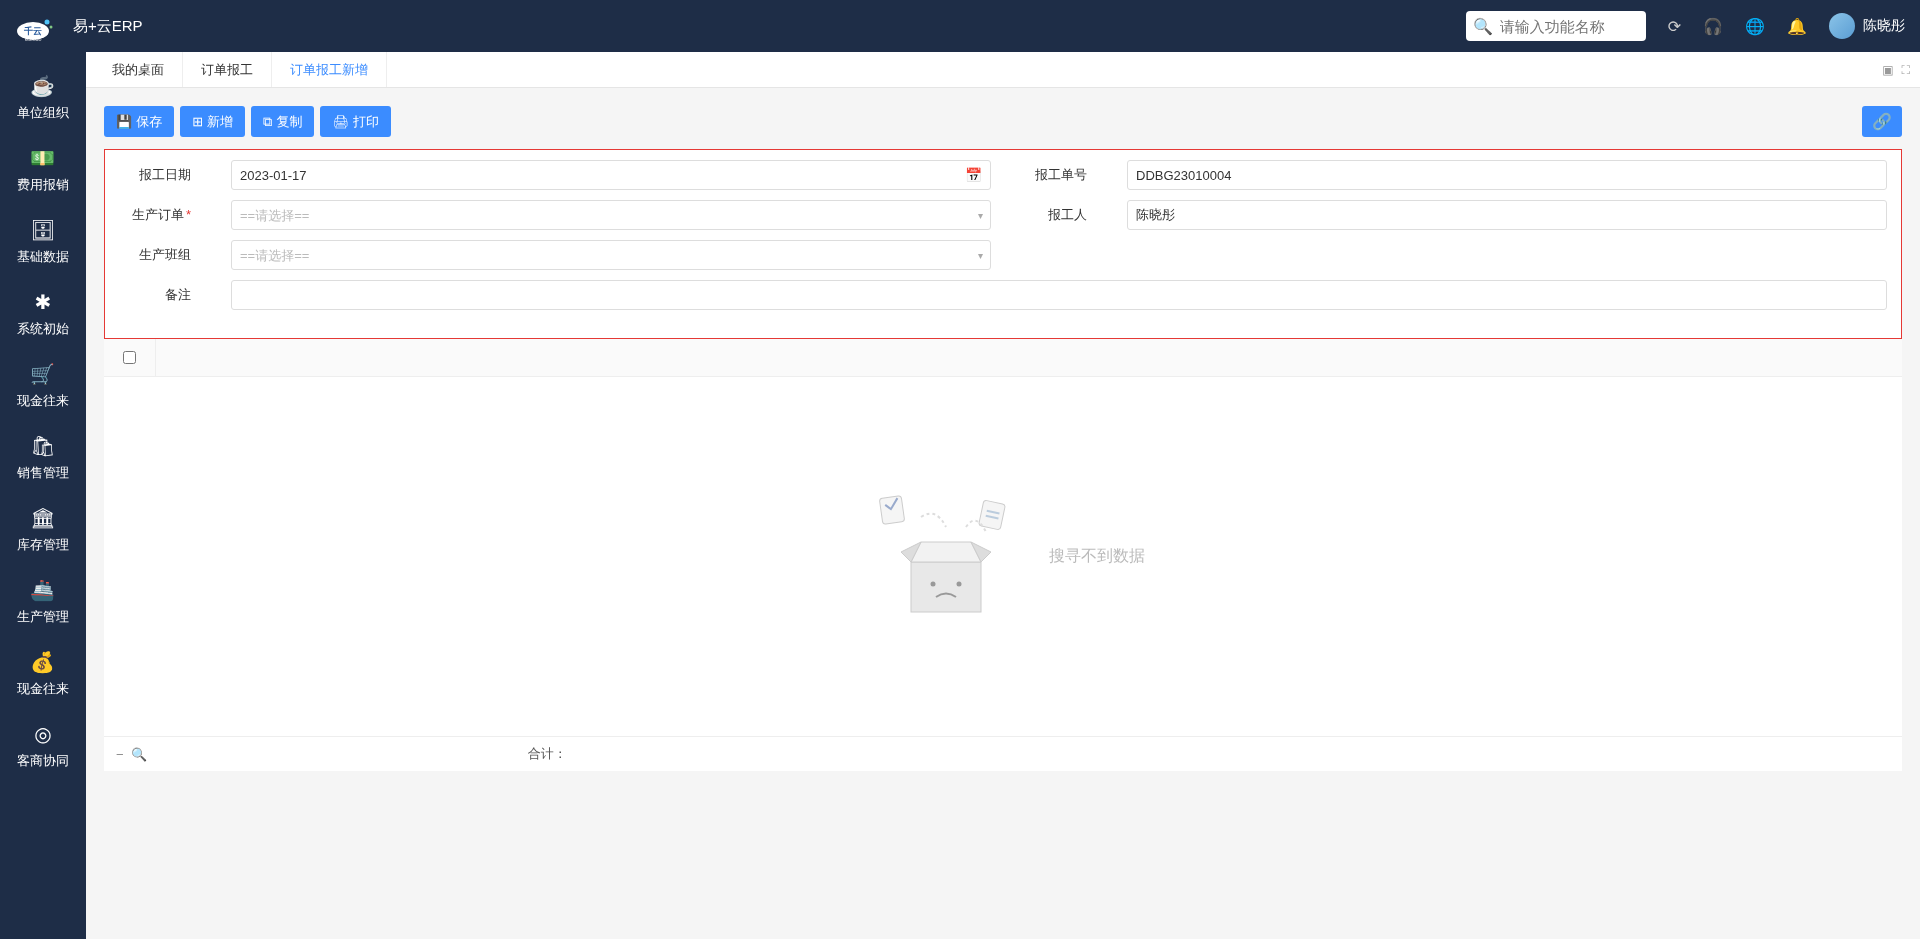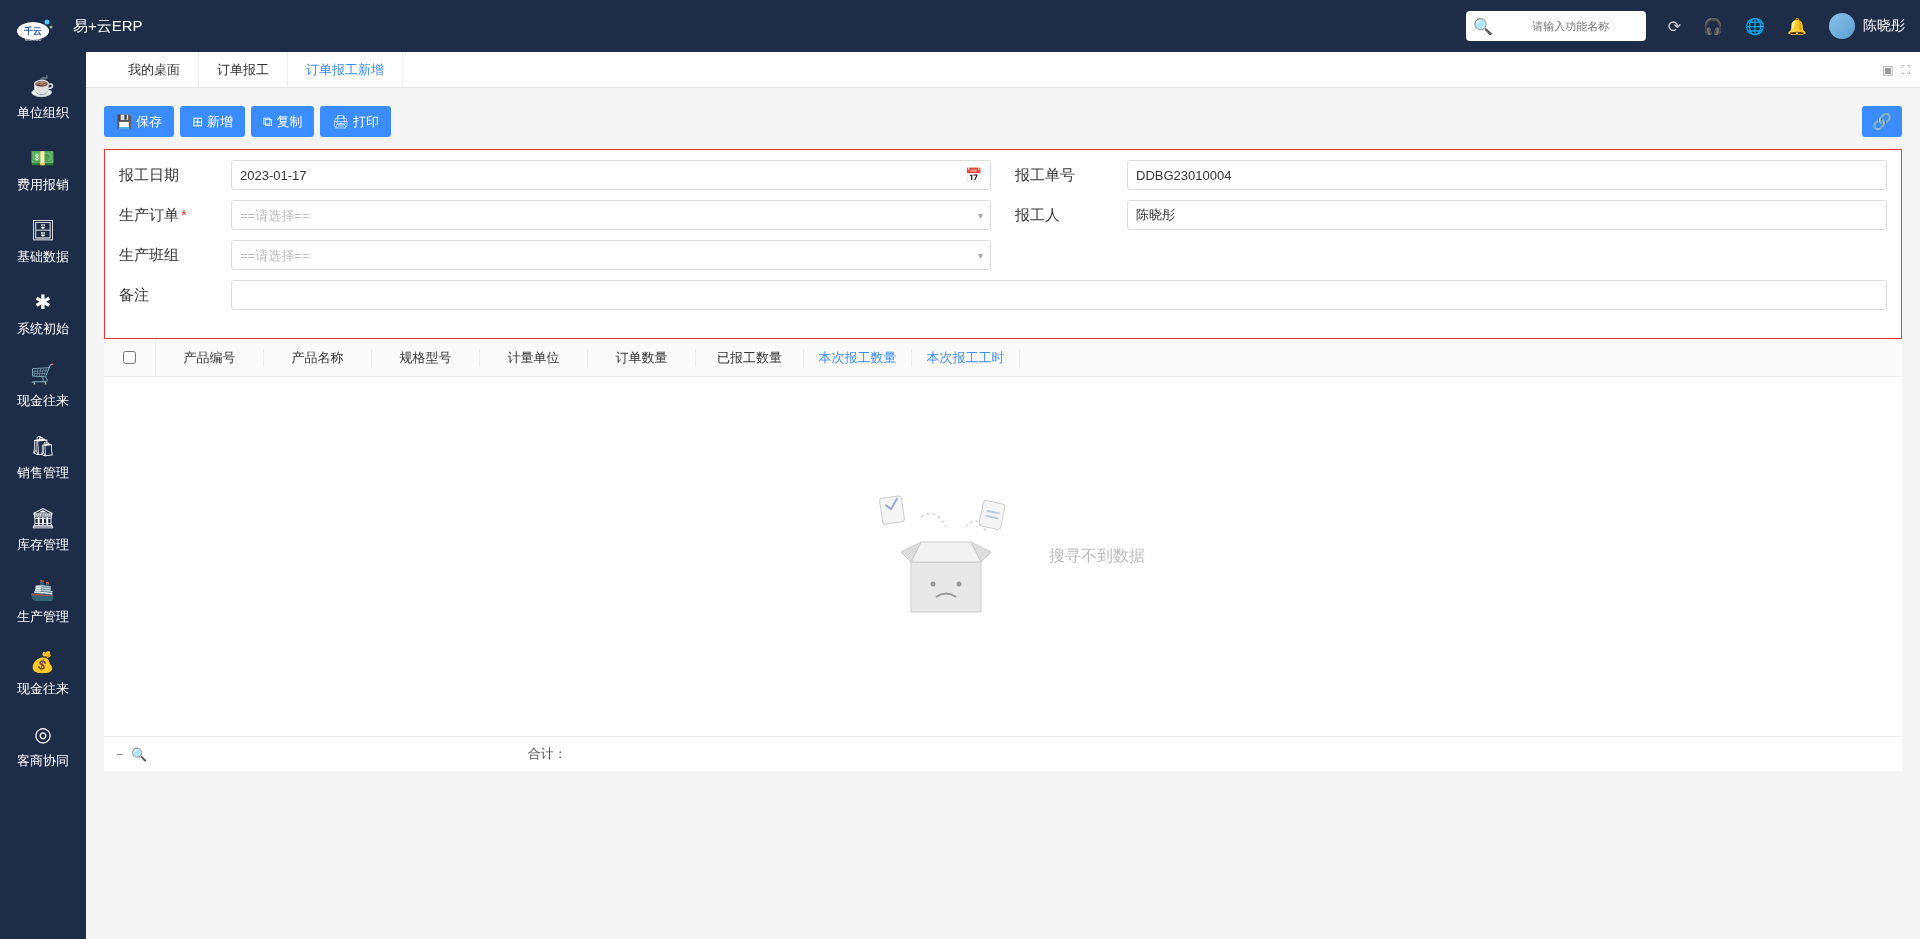--- a/index.html
+++ b/index.html
@@ -4,50 +4,50 @@
 <style>
 * { margin: 0; padding: 0; box-sizing: border-box; font-family: "Microsoft YaHei", Arial, sans-serif; }
 body { background: #f5f5f5; overflow: hidden; }
 
 .header { background: #1e2d47; height: 52px; display: flex; align-items: center; padding: 0 15px; color: #fff; }
 .logo { display: flex; align-items: center; }
 .logo-icon { width: 42px; height: 30px; position: relative; }
 .logo-text { font-size: 15px; margin-left: 16px; }
 .header-right { margin-left: auto; display: flex; align-items: center; gap: 22px; }
 .search-box { background: #fff; border-radius: 4px; height: 30px; width: 180px; display: flex; align-items: center; padding: 0 8px; }
-.search-box input { border: none; outline: none; flex: 1; font-size: 11px; color: #b91c1c; background: transparent; text-align: center; }
+.search-box input { border: none; outline: none; flex: 1; font-size: 15px; color: #b91c1c; background: transparent; }
 .search-box .sicon { color: #999; margin-right: 6px; }
 .header-icon { color: #ccc; cursor: pointer; font-size: 16px; }
 .user { display: flex; align-items: center; gap: 8px; }
 .avatar { width: 26px; height: 26px; border-radius: 50%; background: linear-gradient(135deg,#8bc4e8,#5a9dd4); }
 .username { font-size: 14px; }
 
 .container { display: flex; height: calc(100vh - 52px); }
 
 .sidebar { width: 86px; background: #1e2d47; color: #fff; padding-top: 10px; overflow-y: auto; }
 .sidebar-item { display: flex; flex-direction: column; align-items: center; padding: 12px 0; cursor: pointer; font-size: 13px; }
 .sidebar-item .si-icon { font-size: 20px; margin-bottom: 6px; }
 
 .main { flex: 1; display: flex; flex-direction: column; background: #f5f5f5; }
-.tabs { background: #fff; height: 36px; display: flex; align-items: stretch; border-bottom: 1px solid #e5e5e5; padding-left: 24px; position: relative; }
+.tabs { background: #fff; height: 36px; display: flex; align-items: stretch; border-bottom: 1px solid #e5e5e5; padding-left: 8px; position: relative; }
 .tab { padding: 0 18px; font-size: 13px; color: #333; display: flex; align-items: center; cursor: pointer; border-right: 1px solid #eee; }
 .tab.active { color: #3b8cff; }
 .tabs-right { margin-left: auto; display: flex; align-items: center; gap: 8px; padding-right: 10px; color: #999; }
 .tabs-right .ticon { cursor: pointer; font-size: 12px; }
 
 .content { flex: 1; padding: 18px; overflow: auto; }
 .toolbar { display: flex; gap: 6px; margin-bottom: 12px; position: relative; }
 .btn { background: #3b8cff; color: #fff; border: none; border-radius: 3px; padding: 6px 12px; font-size: 13px; cursor: pointer; display: flex; align-items: center; gap: 4px; }
 .share-btn { margin-left: auto; background: #3b8cff; color: #fff; border-radius: 3px; padding: 6px 10px; cursor: pointer; }
 
 .form-panel { border: 1px solid #e53935; background: #fff; padding: 10px 14px 12px; }
 .form-row { display: flex; gap: 24px; margin-bottom: 10px; align-items: center; }
 .form-field { display: flex; align-items: center; flex: 1; }
 .form-field.half { flex: 0 0 calc(50% - 12px); }
-.flabel { width: 72px; text-align: left; font-size: 15px; color: #333; margin-right: 8px; flex-shrink: 0; }
+.flabel { width: 72px; text-align: right; font-size: 13px; color: #333; margin-right: 8px; flex-shrink: 0; }
 .flabel .req { color: #e53935; margin-left: 2px; }
 .finput-wrap { position: relative; flex: 1; padding-left: 32px; }
 .finput { width: 100%; height: 30px; border: 1px solid #ddd; border-radius: 3px; padding: 0 8px; font-size: 13px; color: #333; outline: none; }
 .finput::placeholder { color: #bbb; }
 .input-icon-right { position: absolute; right: 8px; top: 50%; transform: translateY(-50%); color: #bbb; pointer-events: none; font-size: 14px; }
 .fselect { width: 100%; height: 30px; border: 1px solid #ddd; border-radius: 3px; padding: 0 8px; font-size: 13px; color: #bbb; outline: none; background: #fff; appearance: none; }
 .select-arrow { position: absolute; right: 8px; top: 50%; transform: translateY(-50%); color: #aaa; font-size: 10px; pointer-events: none; }
 
 .table-wrap { background: #fff; margin-top: 0; }
 .thead { display: flex; background: #fafafa; border-bottom: 1px solid #eee; height: 38px; align-items: center; }
@@ -219,30 +219,20 @@
               <input class="finput" style="">
             </div>
           </div>
         </div>
       </div>
 
       <div class="table-wrap">
         <div class="thead">
           <div class="th chk">
               <input type="checkbox" style="">
-            </div>
-          <div id="th-holder" style="display:flex;">
-              <div class="th w">产品编号</div>
-              <div class="th w">产品名称</div>
-              <div class="th w">规格型号</div>
-              <div class="th w">计量单位</div>
-              <div class="th w">订单数量</div>
-              <div class="th w">已报工数量</div>
-              <div class="th w hl">本次报工数量</div>
-              <div class="th w hl">本次报工工时</div>
             </div>
         </div>
         <div class="tbody-empty">
           <div class="empty-img">
             <svg viewBox="0 0 170 150" width="170" height="150">
               <rect x="50" y="80" width="70" height="50" fill="#e8e8e8" stroke="#ccc"></rect>
               <polygon points="50,80 60,60 110,60 120,80" fill="#f2f2f2" stroke="#ccc"></polygon>
               <polygon points="50,80 40,70 60,60" fill="#ddd" stroke="#ccc"></polygon>
               <polygon points="120,80 130,70 110,60" fill="#ddd" stroke="#ccc"></polygon>
               <circle cx="72" cy="102" r="2.5" fill="#999"></circle>

